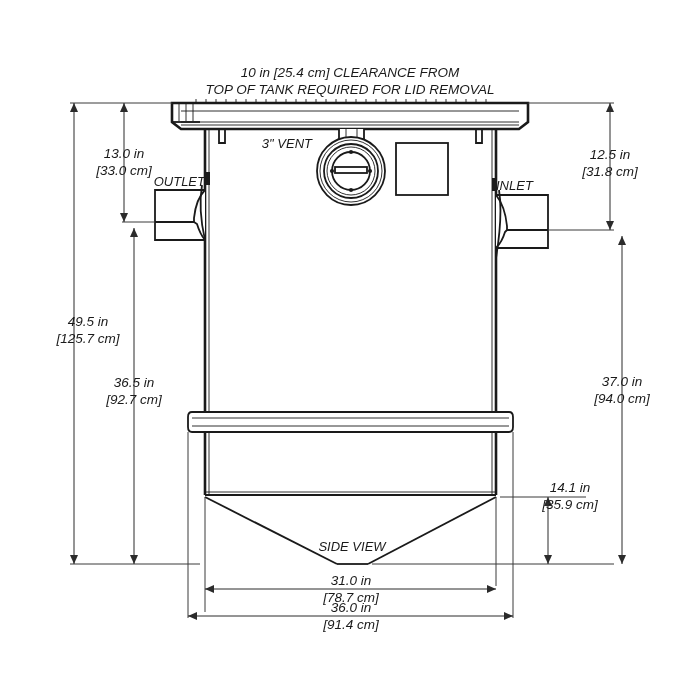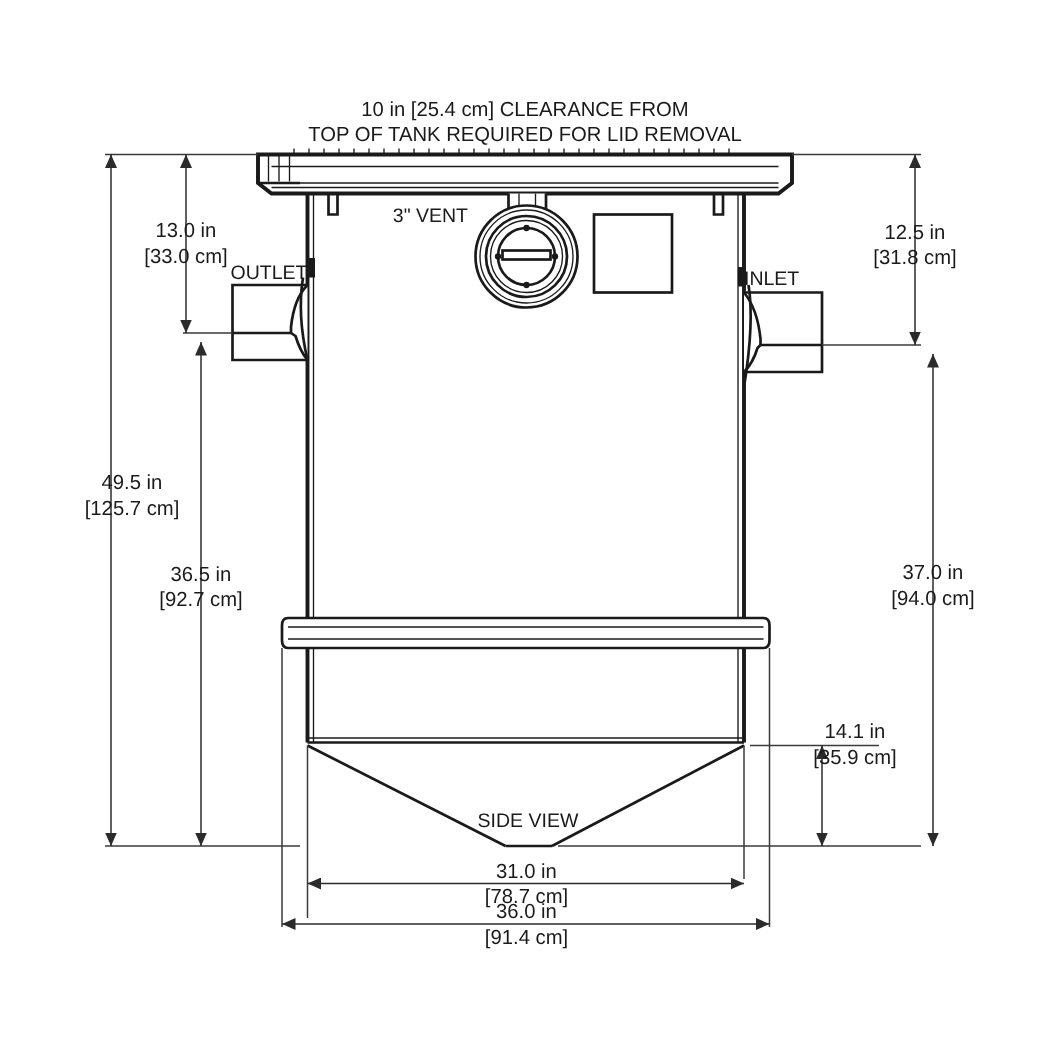--- a/index.html
+++ b/index.html
@@ -9,20 +9,21 @@
   }
   body {
     font-family: "Liberation Sans", sans-serif;
   }
   #drawing-root {
     position: relative;
     width: 700px;
     height: 700px;
     background: #ffffff;
     overflow: hidden;
+    font-style: italic;
   }
   svg#tank-drawing {
     display: block;
     width: 700px;
     height: 700px;
   }
   .ln {
     stroke: #1a1a1a;
     fill: none;
     stroke-linecap: butt;

